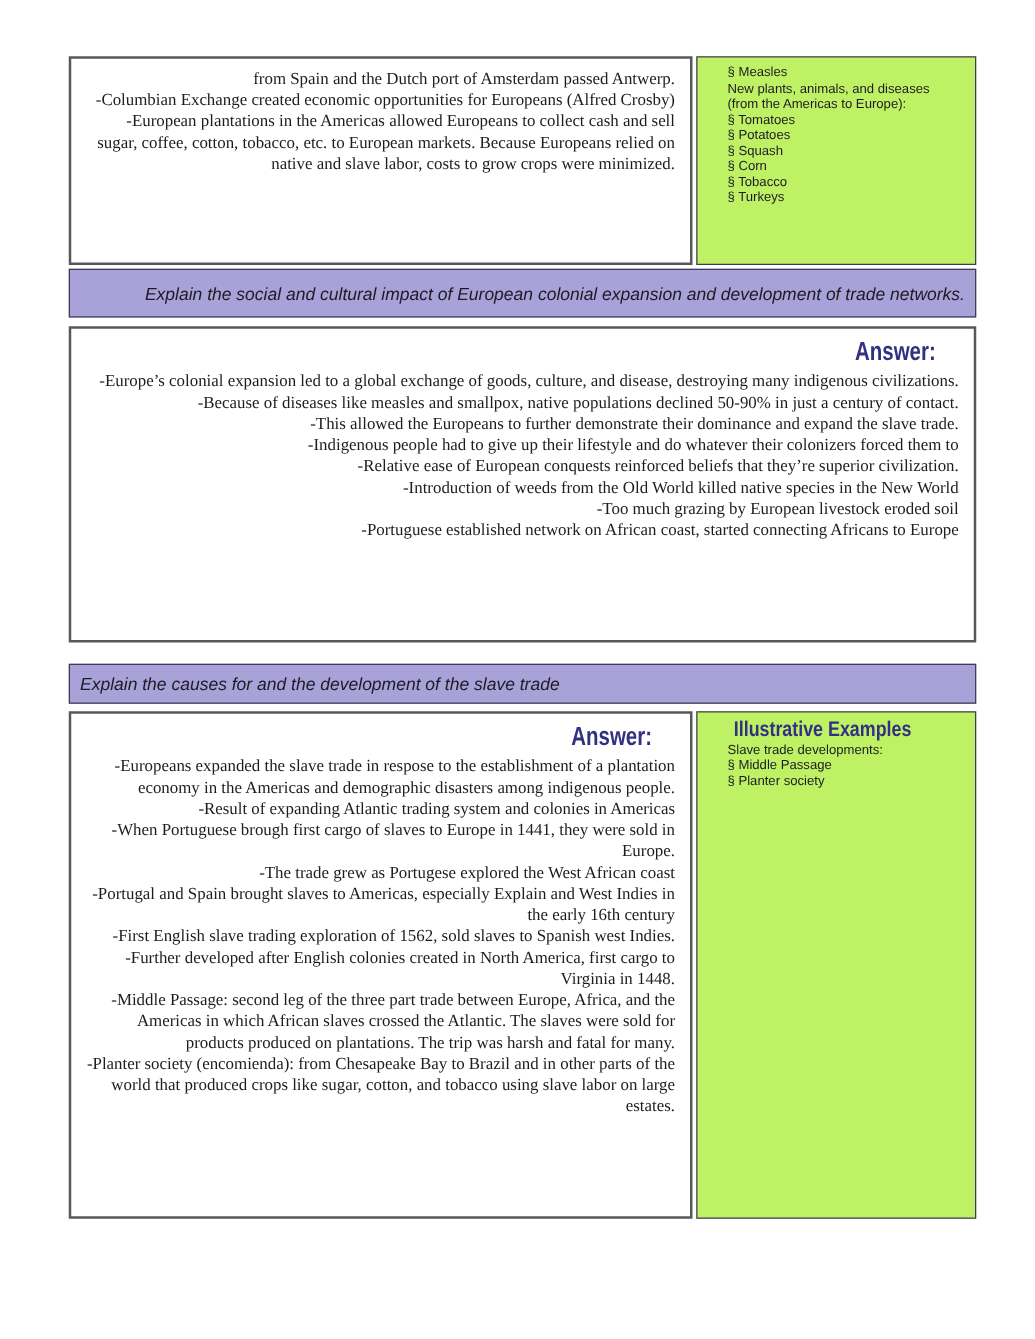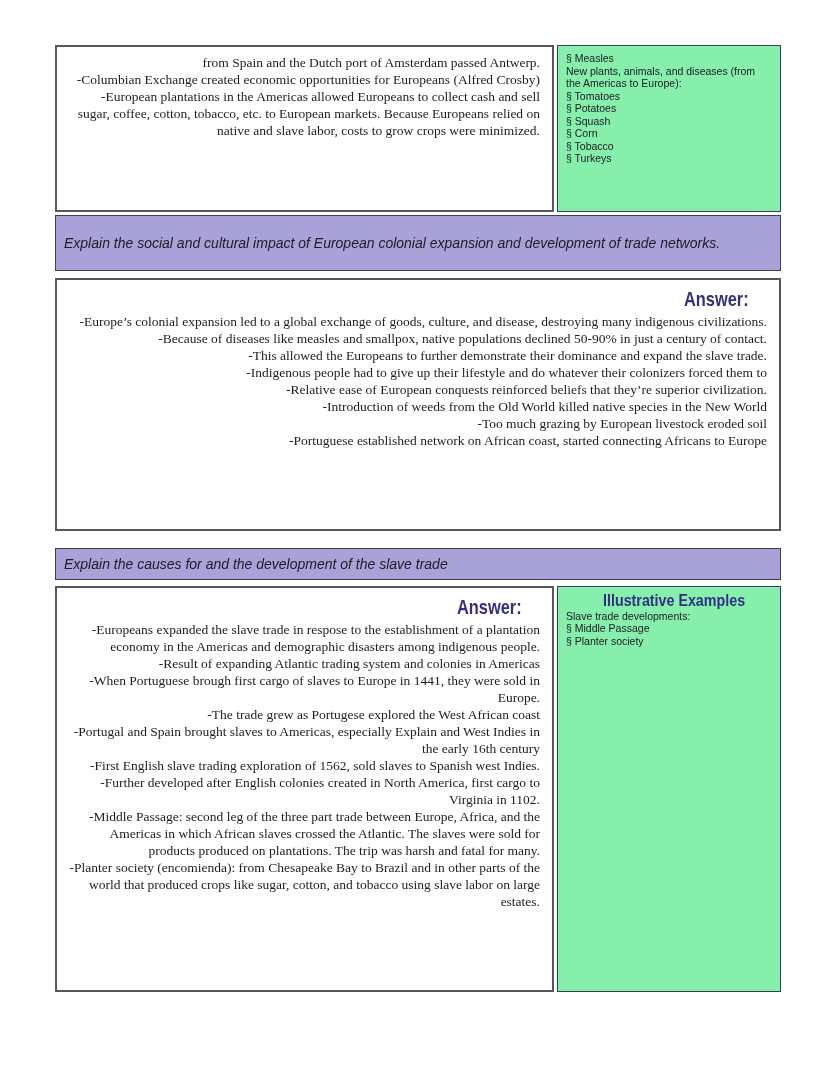--- a/index.html
+++ b/index.html
@@ -21,34 +21,34 @@
     text-align:right;
   }
   .serif p {
     margin:0; font-family:"Liberation Serif", serif; font-size:13.5px;
     line-height:17px; color:#1f1c1d;
   }
   .notes-box { width:499px; }
 
   
   .sidebar {
-    flex:1; margin-left:3px; background:#86efac; border:1px solid #3f3c55;
-    box-sizing:border-box; padding:6px 8px; color:#1c1a24;
+    flex:1; margin-left:3px; background:#bef264; border:1px solid #3f3c55;
+    box-sizing:border-box; padding:6px 24px; color:#1c1a24;
     font-size:10.5px; line-height:12.5px;
   }
   .sidebar .sb-item { margin:0; }
   .sidebar .sb-heading { font-weight:normal; margin:0; }
 
   
   .banner {
     background:#a9a2d8; border:1px solid #3f3c55; box-sizing:border-box;
     display:flex; align-items:center; padding:0 8px;
     font-style:italic; font-size:14px; color:#1d1b24;
   }
-  .banner1 { height:56px; margin-top:3px; margin-bottom:7px; }
+  .banner1 { height:39px; margin-top:3px; margin-bottom:7px;justify-content:flex-end; }
   .banner2 { height:32px; margin-top:2px; margin-bottom:6px; }
 
   
   .condensed {
     display:inline-block; font-weight:bold; white-space:nowrap;
     transform:scaleX(0.78); transform-origin:0 55%; letter-spacing:0;
   }
 
   
   .answer-box1 { min-height:253px; margin-bottom:17px; }
@@ -124,21 +124,21 @@
       <div class="answer-label">
         <span class="condensed">Answer:</span>
       </div>
       <div>
           <p>-Europeans expanded the slave trade in respose to the establishment of a plantation economy in the Americas and demographic disasters among indigenous people.</p>
           <p>-Result of expanding Atlantic trading system and colonies in Americas</p>
           <p>-When Portuguese brough first cargo of slaves to Europe in 1441, they were sold in Europe.</p>
           <p>-The trade grew as Portugese explored the West African coast</p>
           <p>-Portugal and Spain brought slaves to Americas, especially Explain and West Indies in the early 16th century</p>
           <p>-First English slave trading exploration of 1562, sold slaves to Spanish west Indies.</p>
-          <p>-Further developed after English colonies created in North America, first cargo to Virginia in 1102.</p>
+          <p>-Further developed after English colonies created in North America, first cargo to Virginia in 1448.</p>
           <p>-Middle Passage: second leg of the three part trade between Europe, Africa, and the Americas in which African slaves crossed the Atlantic. The slaves were sold for products produced on plantations. The trip was harsh and fatal for many.</p>
           <p>-Planter society (encomienda): from Chesapeake Bay to Brazil and in other parts of the world that produced crops like sugar, cotton, and tobacco using slave labor on large estates.</p>
         </div>
     </div>
     <div class="sidebar">
       <div class="sb-title">
         <span class="condensed">Illustrative Examples</span>
       </div>
       <p class="sb-heading">Slave trade developments:</p>
       <div>

